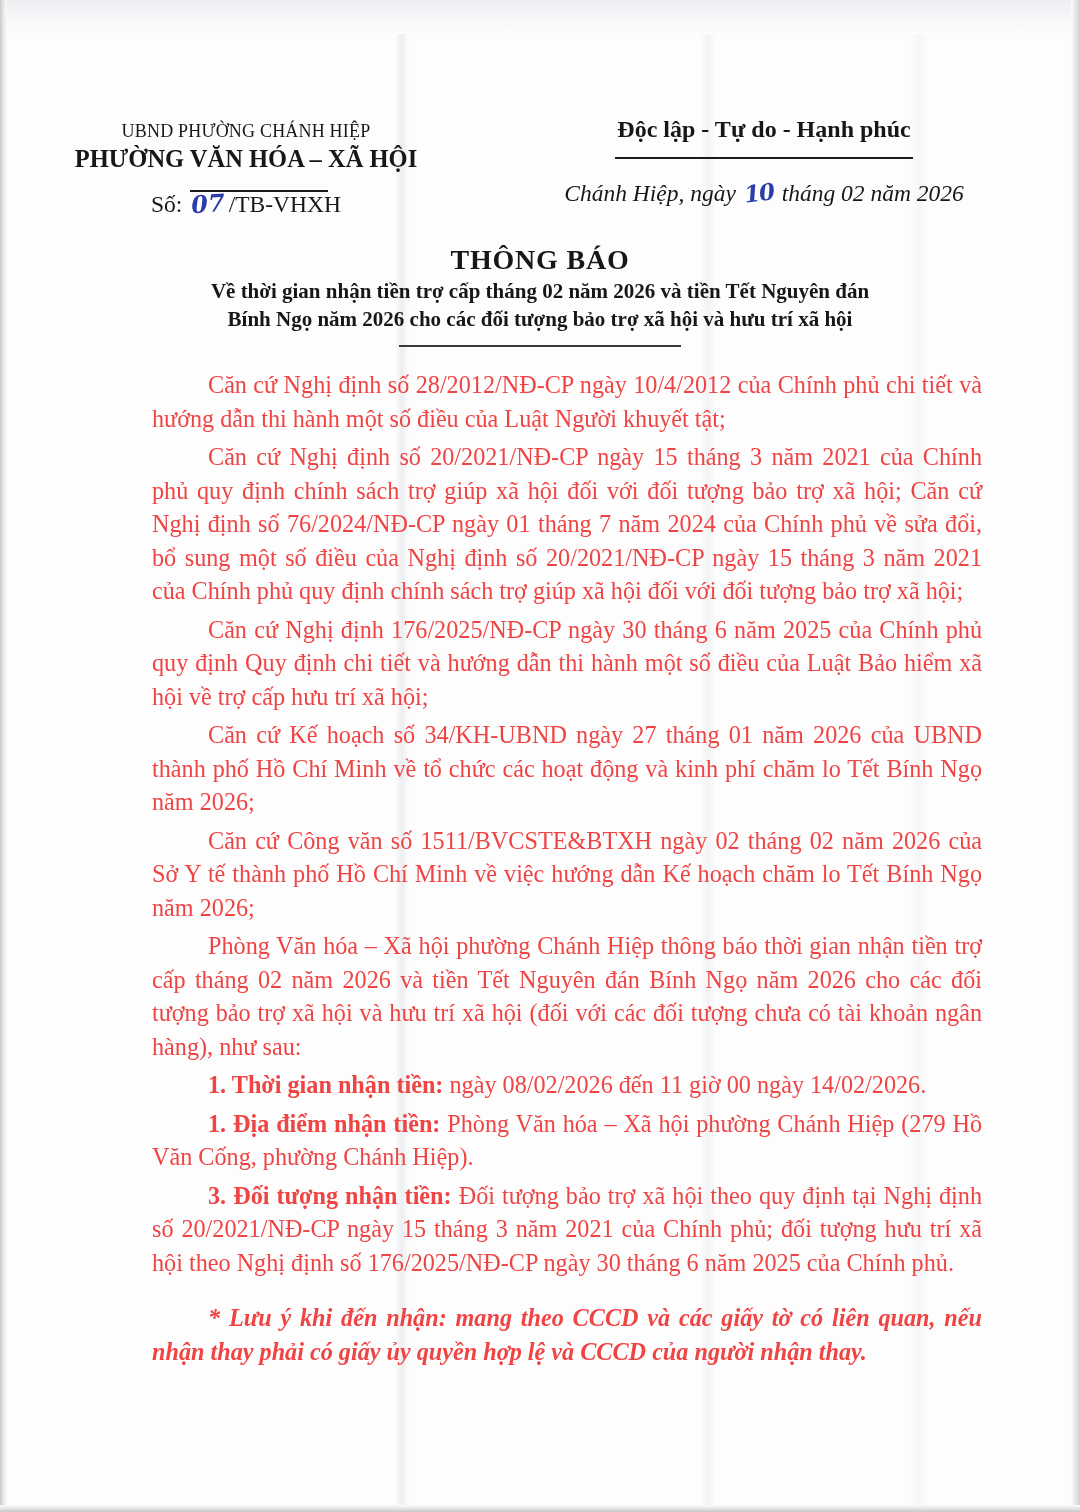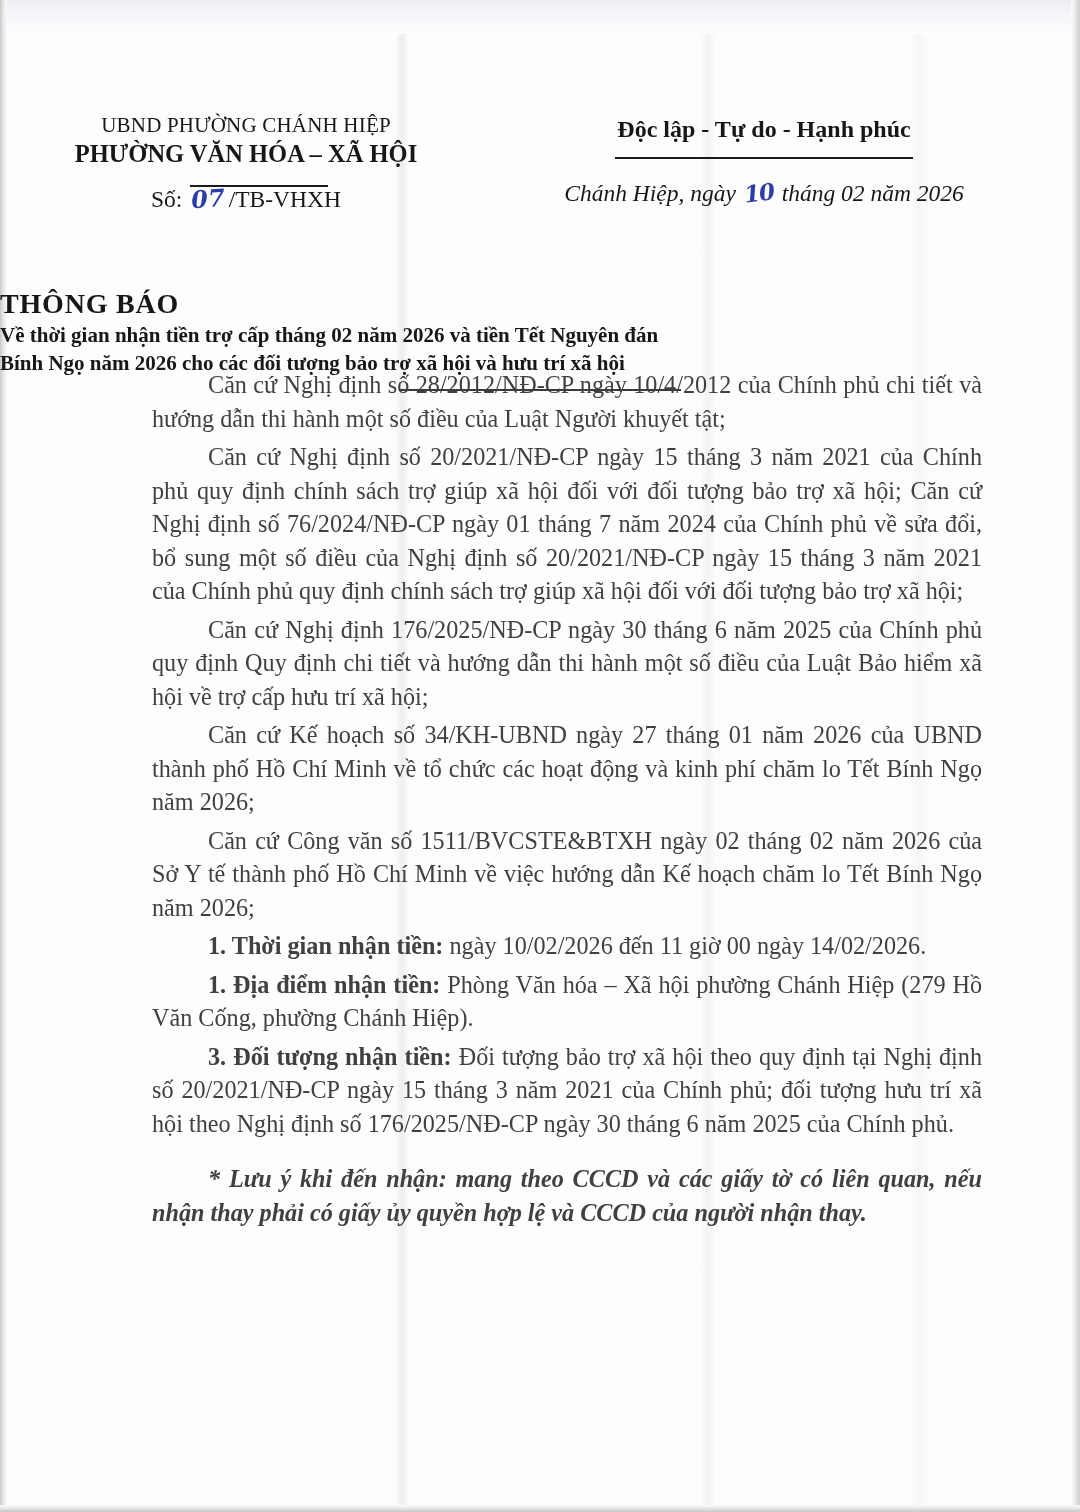--- a/index.html
+++ b/index.html
@@ -83,24 +83,25 @@
     text-align: center;
     padding-left: 22px;
     box-sizing: border-box;
   }
   #header-right {
     width: 588px;
     text-align: center;
     box-sizing: border-box;
   }
   .org-line {
-    font-size: 21px;
+    font-size: 18px;
     letter-spacing: .2px;
     line-height: 1.26;
     white-space: nowrap;
+    margin-top: 8px;
   }
   .org-bold {
     font-weight: bold;
     font-size: 24.5px;
     line-height: 1.3;
     white-space: nowrap;
   }
   .u-part {
     border-bottom: 2px solid #1b1b1b;
     padding-bottom: 18px;
@@ -155,22 +156,21 @@
     padding: 0 2px;
     letter-spacing: -1px;
   }
 
   
   #title-block {
     position: absolute;
     left: 0;
     top: 242px;
     width: 1080px;
-    text-align: left;
-    margin-top: 44px;
+    text-align: center;
   }
   #doc-type {
     font-weight: bold;
     font-size: 28px;
     letter-spacing: .8px;
     line-height: 1.25;
   }
   .subtitle-line {
     font-weight: bold;
     font-size: 21px;
@@ -191,21 +191,21 @@
     top: 368px;
     width: 830px;
   }
   p.para {
     margin: 0 0 5px 0;
     font-size: 24.2px;
     line-height: 1.385;
     text-align: justify;
     text-indent: 56px;
     text-justify: inter-word;
-    color: #404040;
+    color: #ef4444;
   }
   p.para:last-child { margin-bottom: 0; }
   .lbl { font-weight: bold; }
   .note {
     font-weight: bold;
     font-style: italic;
   }
   .note-body {
     font-style: italic;
     font-weight: bold;
@@ -249,22 +249,23 @@
     <div id="title-rule"></div>
   </div>
 
   <div id="body">
 
     <p class="para">Căn cứ Nghị định số 28/2012/NĐ-CP ngày 10/4/2012 của Chính phủ chi tiết và hướng dẫn thi hành một số điều của Luật Người khuyết tật;</p>
     <p class="para">Căn cứ Nghị định số 20/2021/NĐ-CP ngày 15 tháng 3 năm 2021 của Chính phủ quy định chính sách trợ giúp xã hội đối với đối tượng bảo trợ xã hội; Căn cứ Nghị định số 76/2024/NĐ-CP ngày 01 tháng 7 năm 2024 của Chính phủ về sửa đổi, bổ sung một số điều của Nghị định số 20/2021/NĐ-CP ngày 15 tháng 3 năm 2021 của Chính phủ quy định chính sách trợ giúp xã hội đối với đối tượng bảo trợ xã hội;</p>
     <p class="para">Căn cứ Nghị định 176/2025/NĐ-CP ngày 30 tháng 6 năm 2025 của Chính phủ quy định Quy định chi tiết và hướng dẫn thi hành một số điều của Luật Bảo hiểm xã hội về trợ cấp hưu trí xã hội;</p>
     <p class="para">Căn cứ Kế hoạch số 34/KH-UBND ngày 27 tháng 01 năm 2026 của UBND thành phố Hồ Chí Minh về tổ chức các hoạt động và kinh phí chăm lo Tết Bính Ngọ năm 2026;</p>
     <p class="para">Căn cứ Công văn số 1511/BVCSTE&amp;BTXH ngày 02 tháng 02 năm 2026 của Sở Y tế thành phố Hồ Chí Minh về việc hướng dẫn Kế hoạch chăm lo Tết Bính Ngọ năm 2026;</p>
-
-    <p class="para"><span class="lbl">1. Thời gian nhận tiền:</span><span> ngày 10/02/2026 đến 11 giờ 00 ngày 14/02/2026.</span></p>
+    <p class="para">Phòng Văn hóa – Xã hội phường Chánh Hiệp thông báo thời gian nhận tiền trợ cấp tháng 02 năm 2026 và tiền Tết Nguyên đán Bính Ngọ năm 2026 cho các đối tượng bảo trợ xã hội và hưu trí xã hội (đối với các đối tượng chưa có tài khoản ngân hàng), như sau:</p>
+
+    <p class="para"><span class="lbl">1. Thời gian nhận tiền:</span><span> ngày 08/02/2026 đến 11 giờ 00 ngày 14/02/2026.</span></p>
 
     <p class="para"><span class="lbl">1. Địa điểm nhận tiền:</span><span> Phòng Văn hóa – Xã hội phường Chánh Hiệp (279 Hồ Văn Cống, phường Chánh Hiệp).</span></p>
 
     <p class="para"><span class="lbl">3. Đối tượng nhận tiền:</span><span> Đối tượng bảo trợ xã hội theo quy định tại Nghị định số 20/2021/NĐ-CP ngày 15 tháng 3 năm 2021 của Chính phủ; đối tượng hưu trí xã hội theo Nghị định số 176/2025/NĐ-CP ngày 30 tháng 6 năm 2025 của Chính phủ.</span></p>
 
     <p class="para" id="p-note"><span class="note">* Lưu ý khi đến nhận:</span><span class="note-body"> mang theo CCCD và các giấy tờ có liên quan, nếu nhận thay phải có giấy ủy quyền hợp lệ và CCCD của người nhận thay.</span></p>
 
   </div>
 
 </div>

